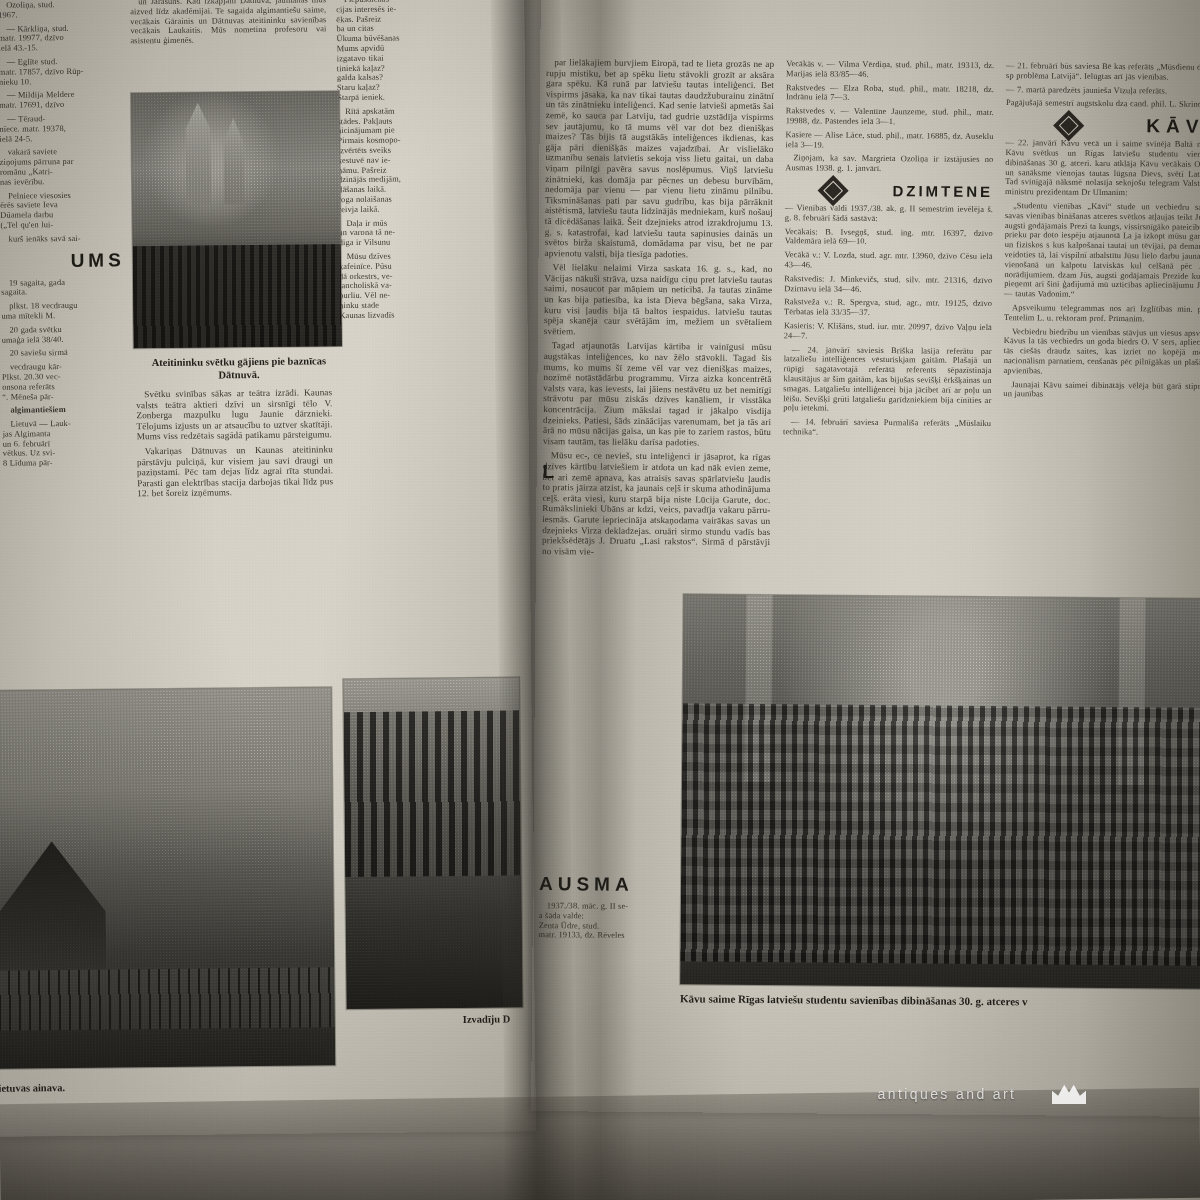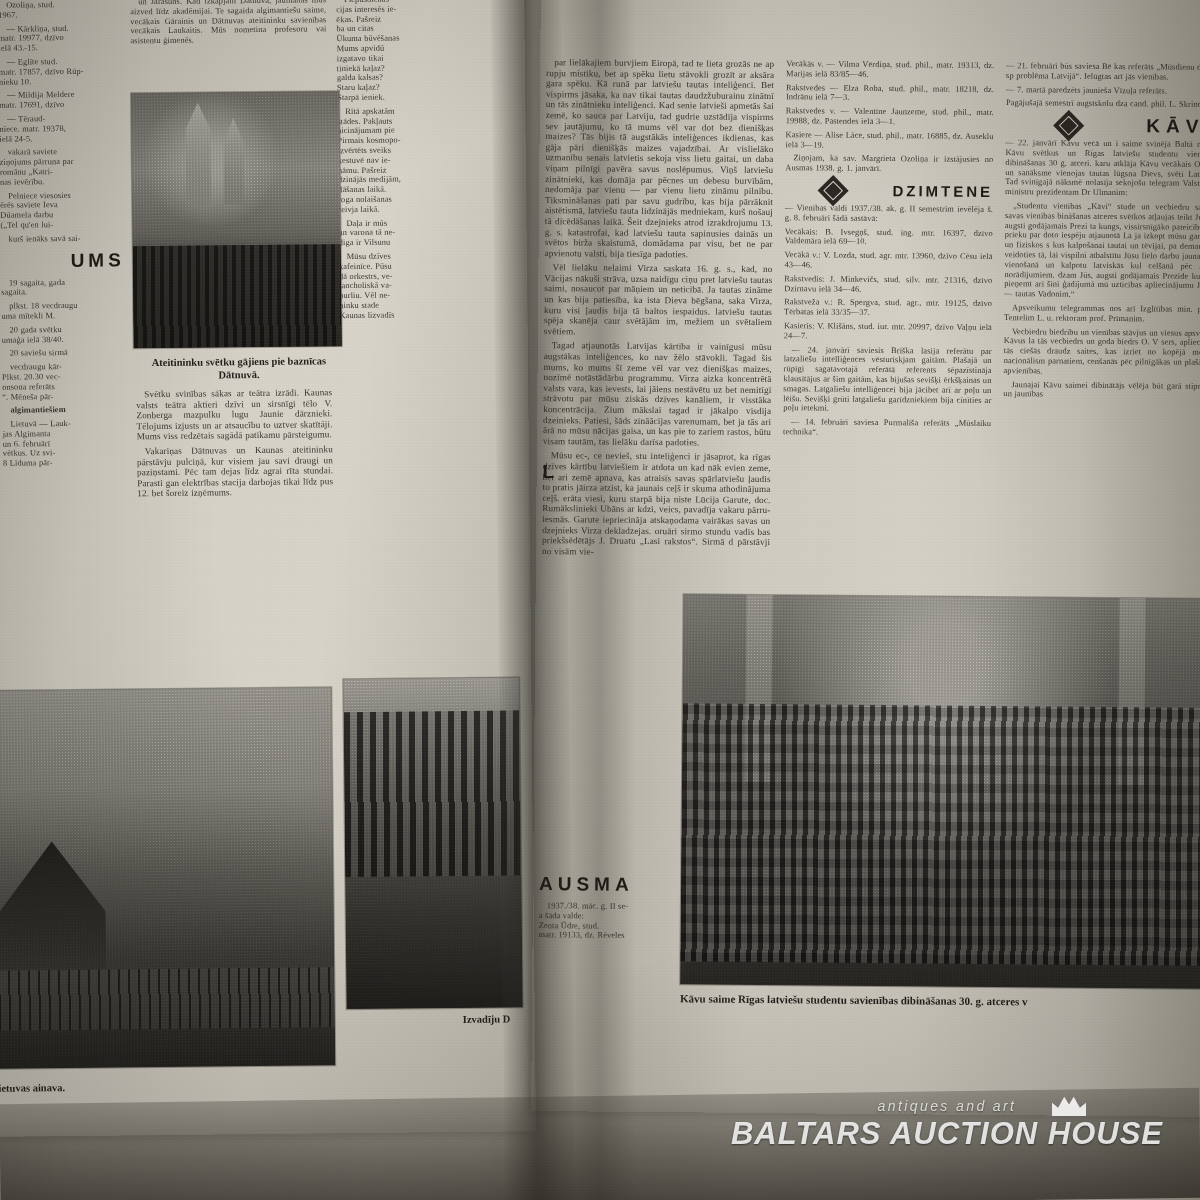--- a/index.html
+++ b/index.html
@@ -162,26 +162,25 @@
     display:inline-block;width:22px;height:22px;background:#2b2823;
     transform:rotate(45deg);position:relative;margin:0 auto;
   }
   .diamond::after{
     content:"";position:absolute;inset:4px;border:1.5px solid #d8d4c9;
   }
   .orn-row{display:flex;align-items:center;justify-content:center;gap:8px;margin:6px 0 2px;}
 
   
   #watermark{
-    position:absolute;right:18px;bottom:14px;width:470px;height:88px;
+    position:absolute;right:18px;bottom:26px;width:470px;height:88px;
     color:rgba(255,255,255,.85);
     font-family:"Liberation Sans", sans-serif;
     text-shadow:0 1px 2px rgba(0,0,0,.5);
     pointer-events:none;
-    font-style:italic;
   }
   #watermark .wm-top{
     font-size:14px;letter-spacing:2.4px;text-align:center;opacity:.85;
     margin-bottom:2px;
   }
   #watermark .wm-main{
     font-size:31px;font-weight:bold;letter-spacing:1px;text-align:center;
     white-space:nowrap;
   }
   #watermark .wm-crown{
@@ -347,14 +346,13 @@
 </div>
 
 <div class="page" id="bottom-edge"></div>
 
 <div class="grain"></div>
 <div class="vignette"></div>
 
 <div id="watermark">
   <div class="wm-crown"></div>
   <div class="wm-top">antiques and art</div>
-  <div class="wm-main">BALTARS AUCTION HOUSE</div>
 </div>
 
 </body></html>

